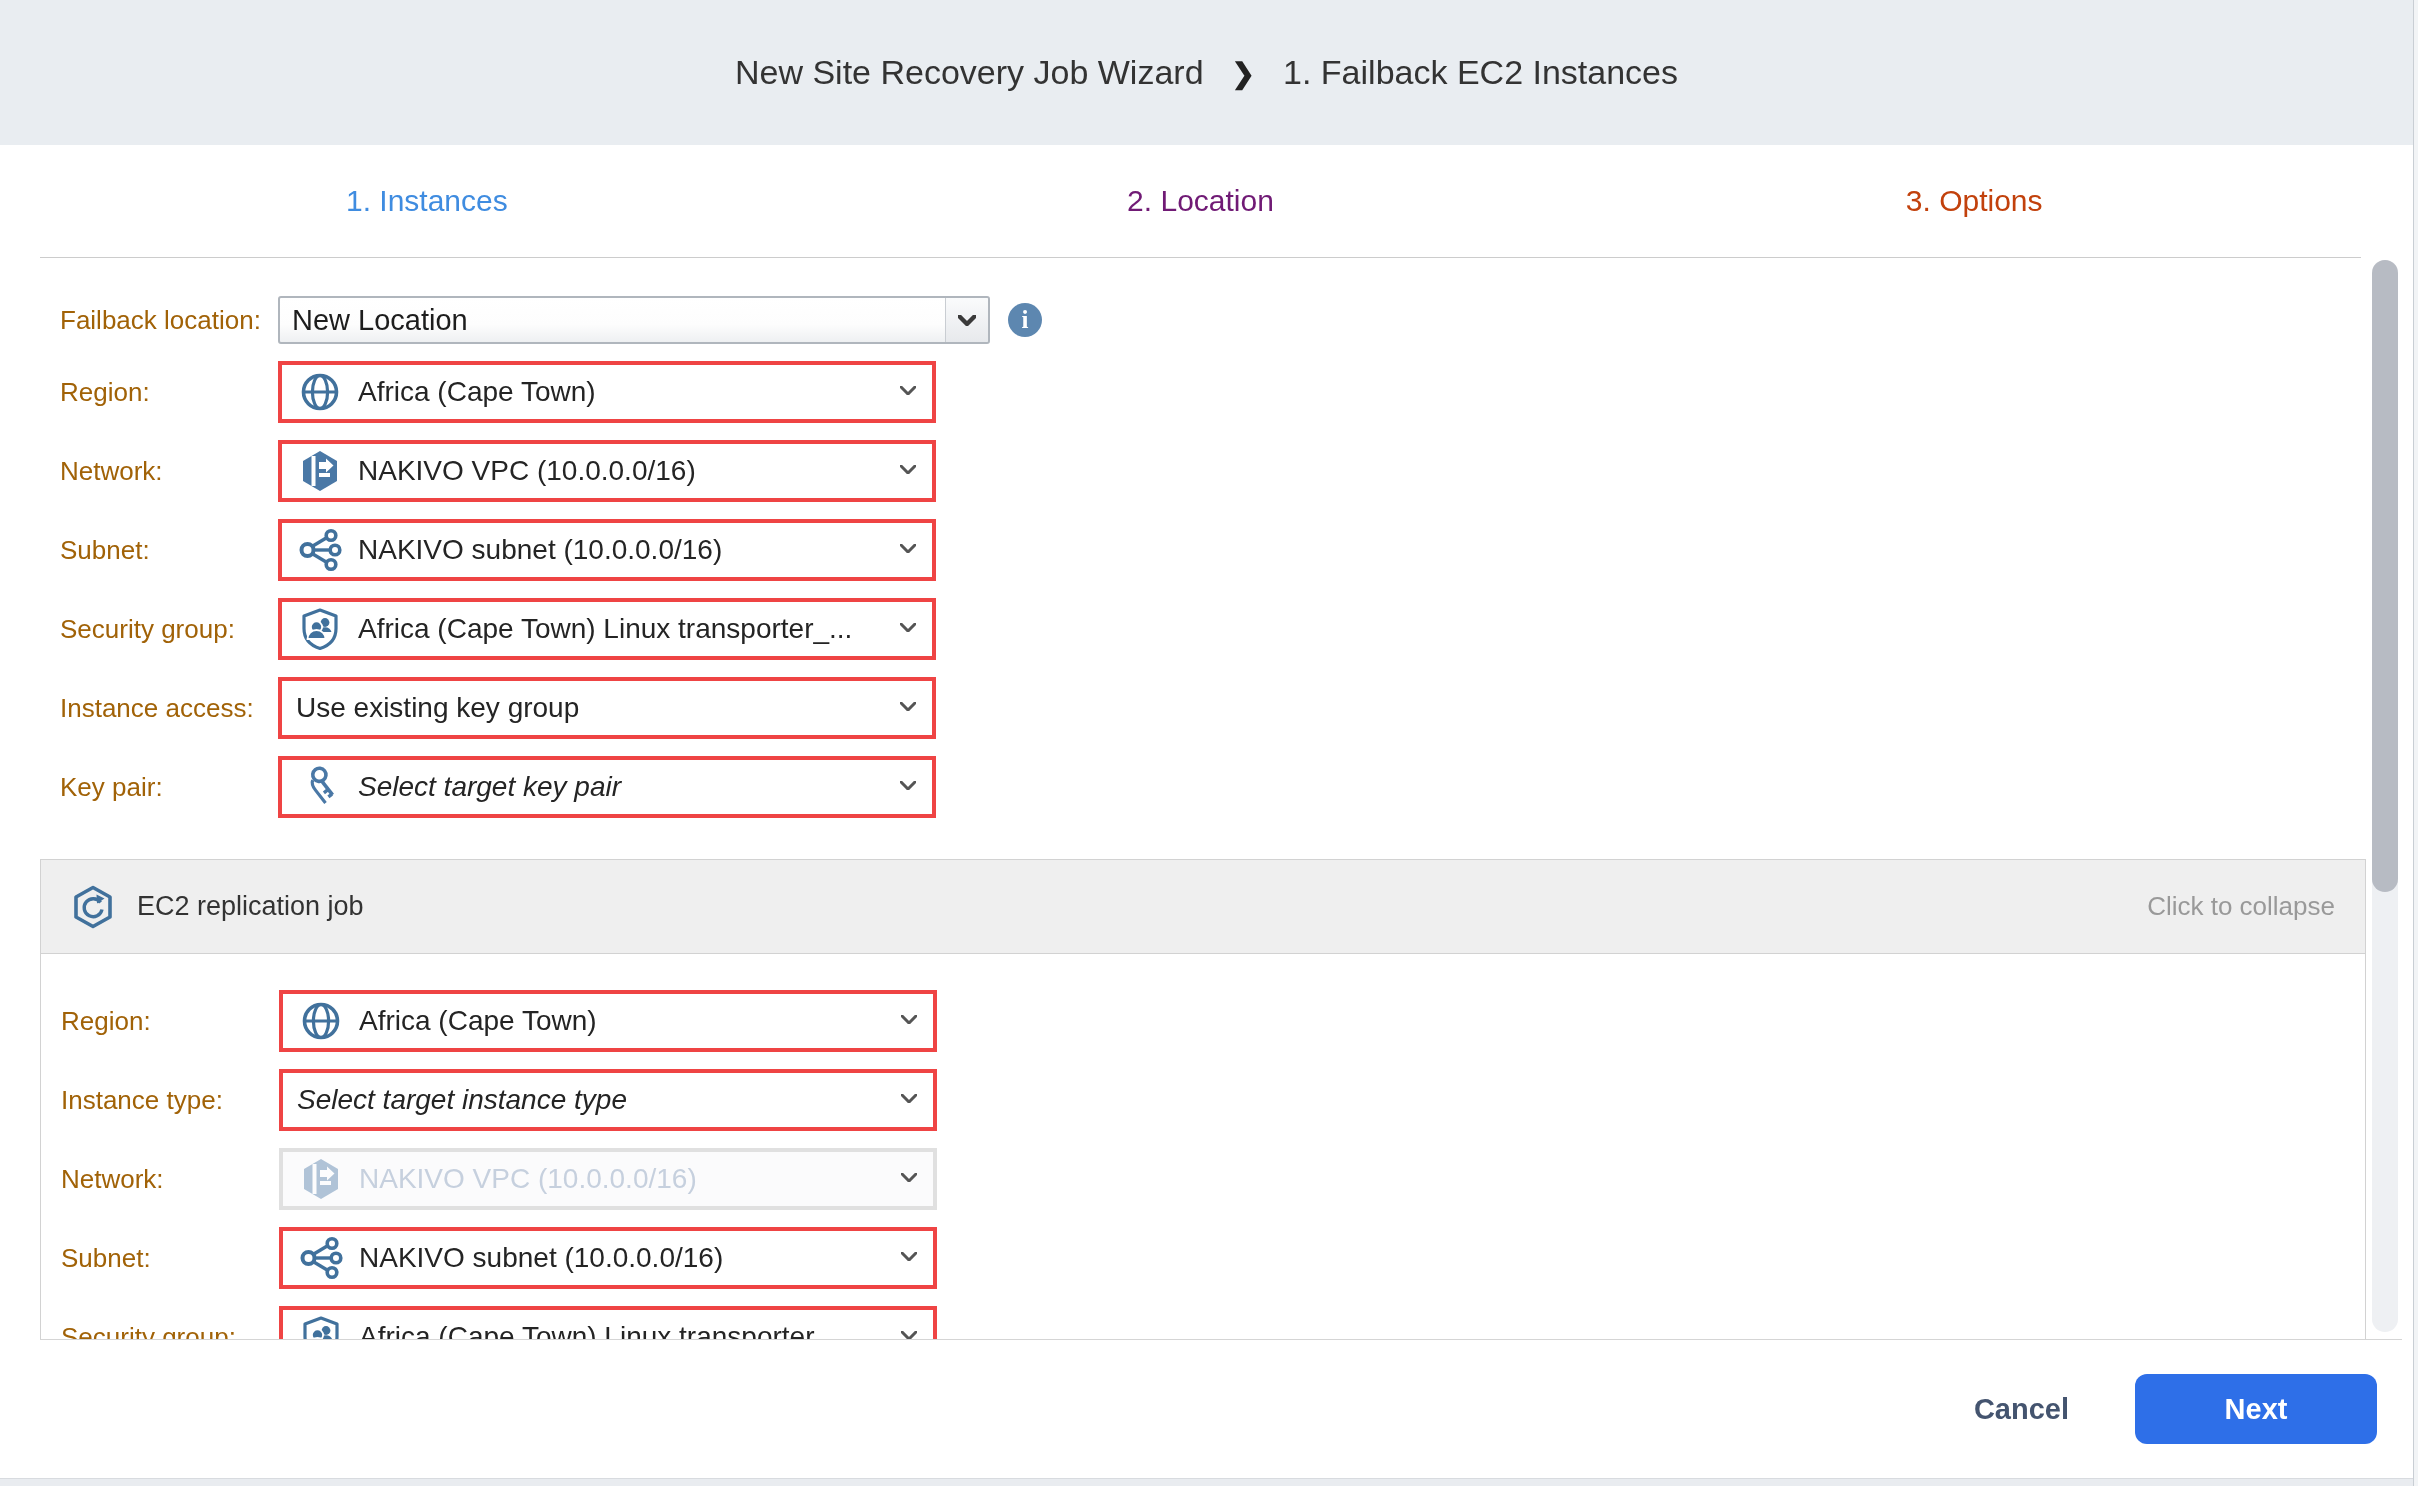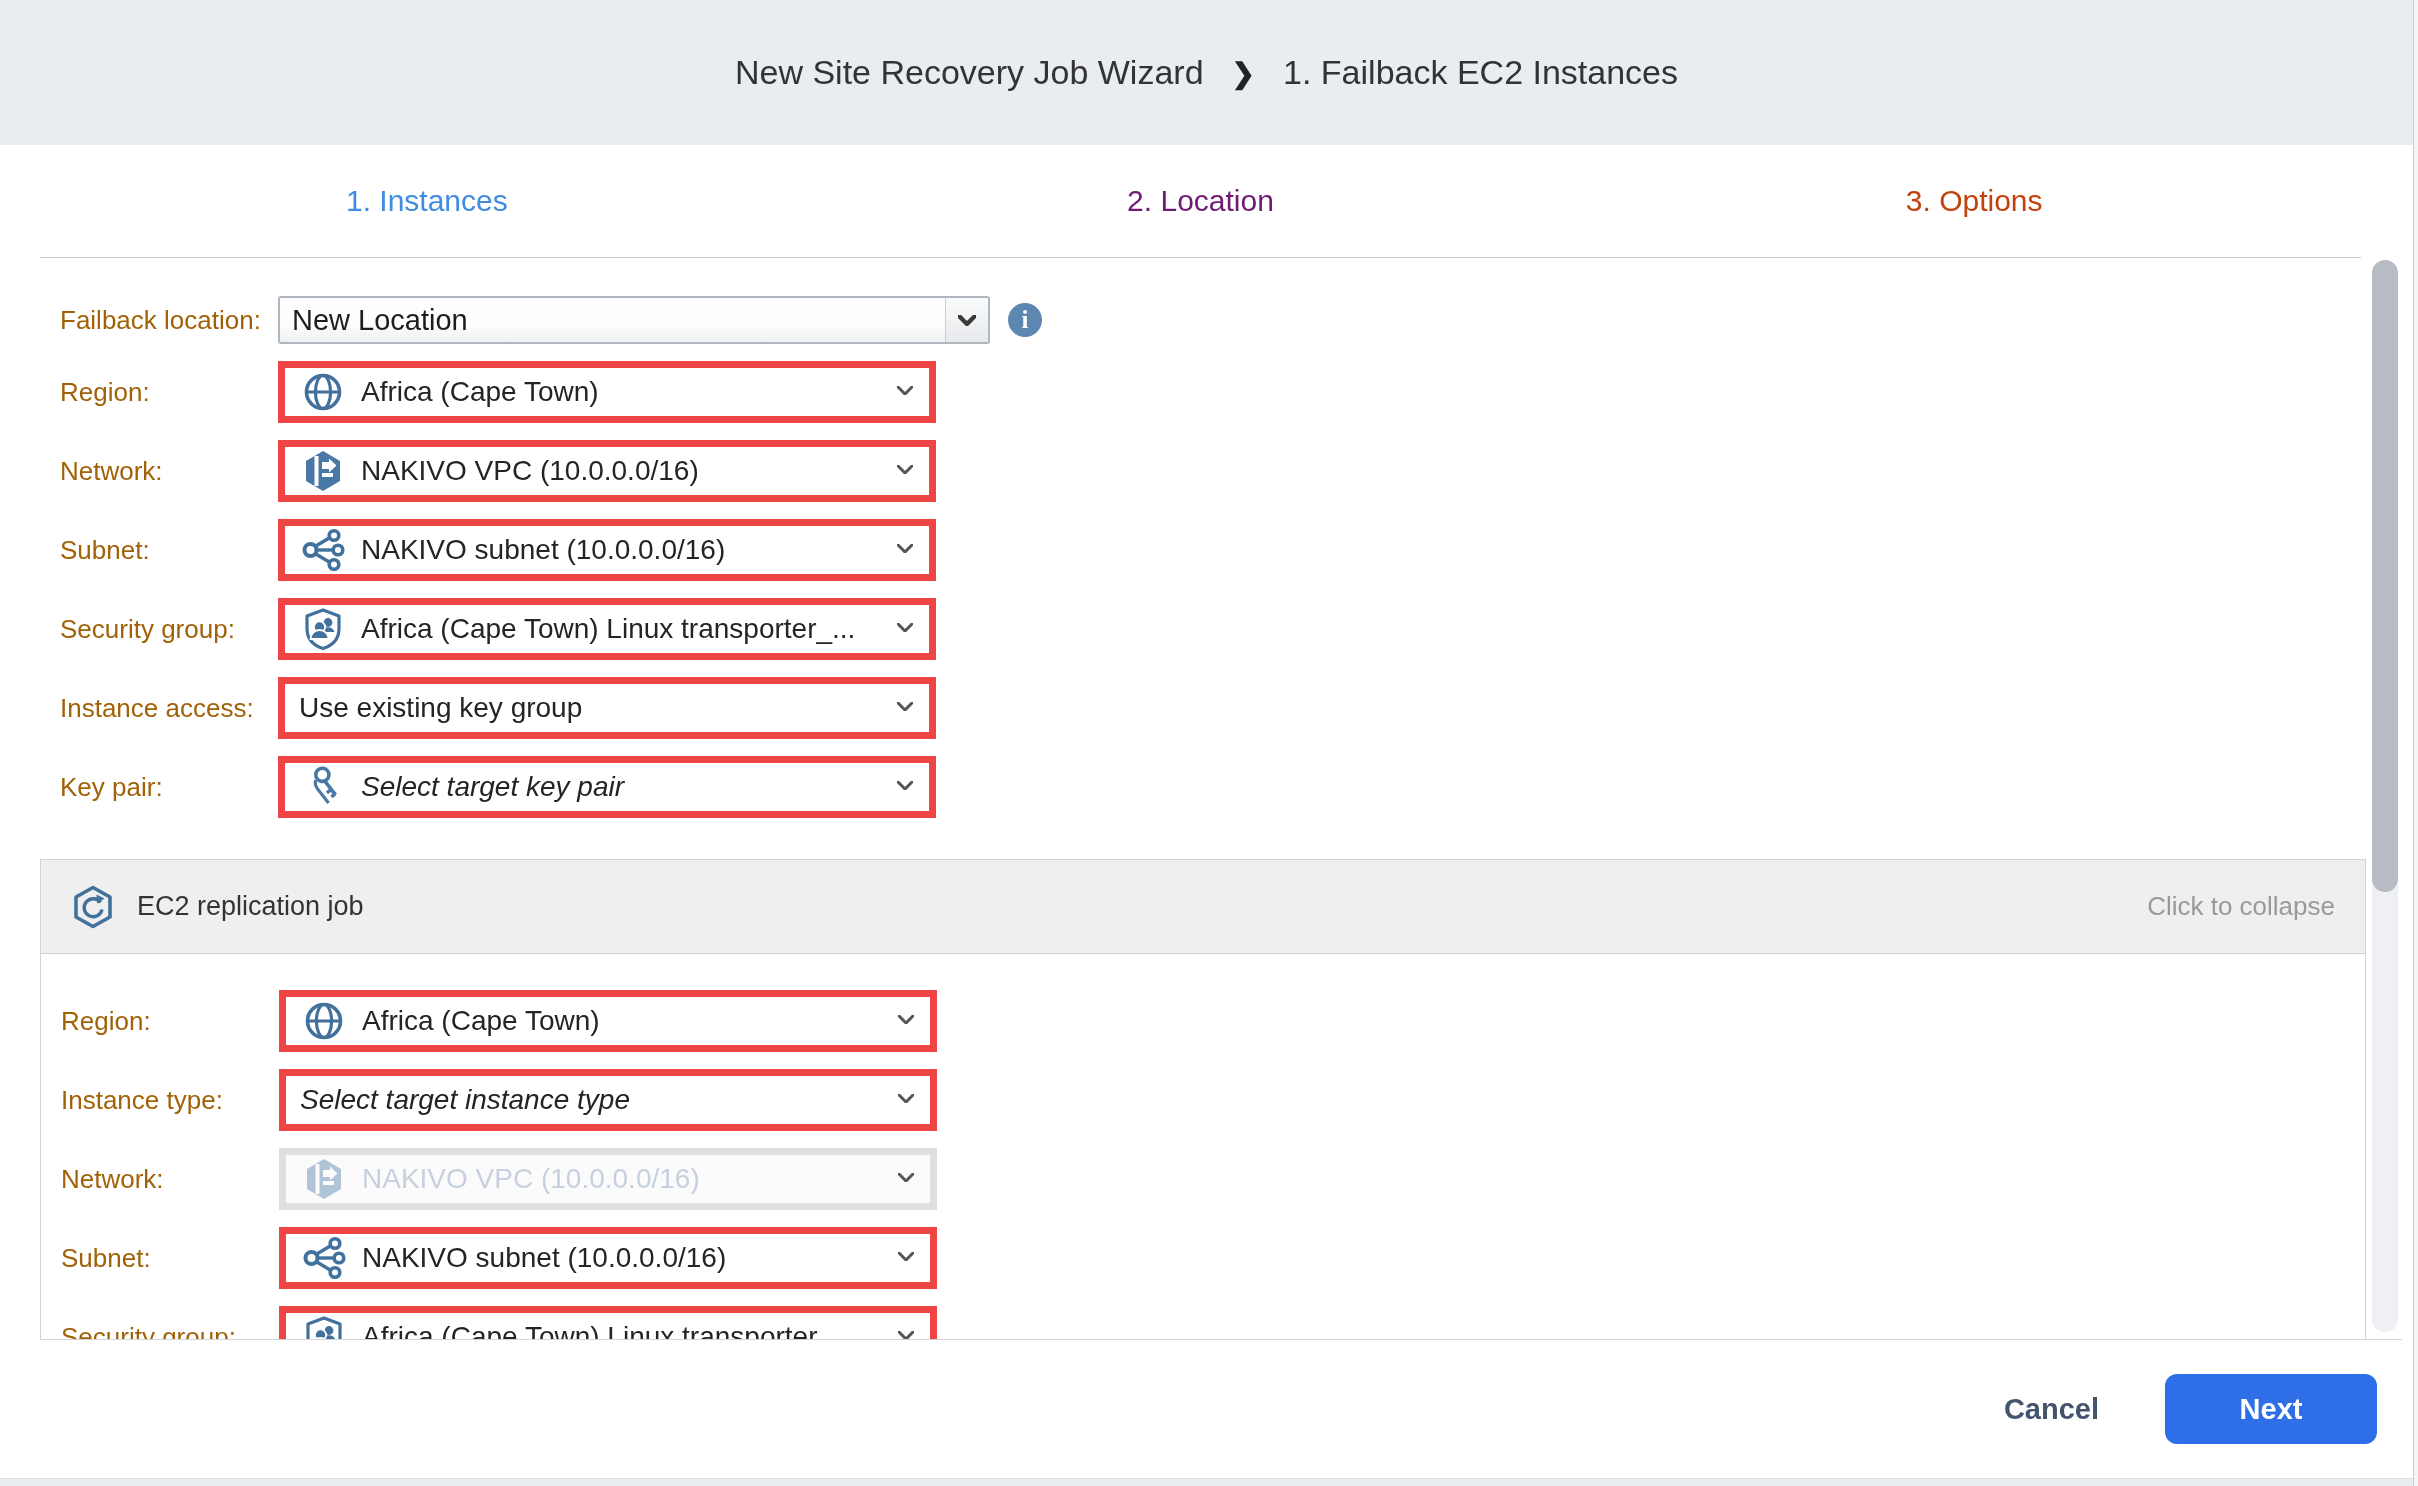--- a/index.html
+++ b/index.html
@@ -28,21 +28,21 @@
     overflow:hidden;border-bottom:1px solid #d5d5d5;box-sizing:border-box;
   }
   .section-first{padding-top:38px;}
   .form-row{display:flex;align-items:center;margin:0 0 17px 0;}
   .form-row .row-label{
     width:238px;padding-left:20px;box-sizing:border-box;
     font-size:26px;color:#a16207;flex:none;
   }
   
   .dd{
-    position:relative;width:658px;height:62px;border:7px solid #ef4444;background:#fff;
+    position:relative;width:658px;height:62px;border:4px solid #ef4444;background:#fff;
     display:flex;align-items:center;box-sizing:border-box;cursor:pointer;
   }
   .dd .dd-icon{width:76px;display:flex;align-items:center;justify-content:center;flex:none;}
   .dd .dd-text{font-size:28px;color:#242424;white-space:nowrap;overflow:hidden;text-overflow:ellipsis;padding-right:56px;}
   .dd .dd-text.noicon{padding-left:14px;}
   .dd .dd-caret{position:absolute;right:16px;top:50%;margin-top:-6px;}
   .dd.placeholder .dd-text{font-style:italic;}
   .dd.disabled{background:#fbfbfc;border-color:#e0e0e0;cursor:default;}
   .dd.disabled .dd-text{color:#c6d0de;}
   .dd.disabled .dd-icon svg{opacity:.42;}
@@ -86,21 +86,21 @@
   
   .wizard-footer{
     height:138px;display:flex;align-items:center;justify-content:flex-end;
     padding-right:36px;box-sizing:border-box;
   }
   .btn-cancel{
     background:none;border:none;font-family:inherit;font-size:29px;font-weight:bold;
     color:#44546f;margin-right:46px;padding:10px 20px;cursor:pointer;
   }
   .btn-next{
-    width:212px;height:70px;border:none;border-radius:12px;background:#2e6fe8;
+    width:242px;height:70px;border:none;border-radius:12px;background:#2e6fe8;
     color:#ffffff;font-family:inherit;font-size:29px;font-weight:bold;cursor:pointer;
   }
   .page-bottom-edge{height:8px;background:#e9ecf0;border-top:1px solid #d8dbdf;}
   svg{display:block;}
 </style>
 </head>
 <body>
 
 <svg width="0" height="0" style="position:absolute">
   <defs>

